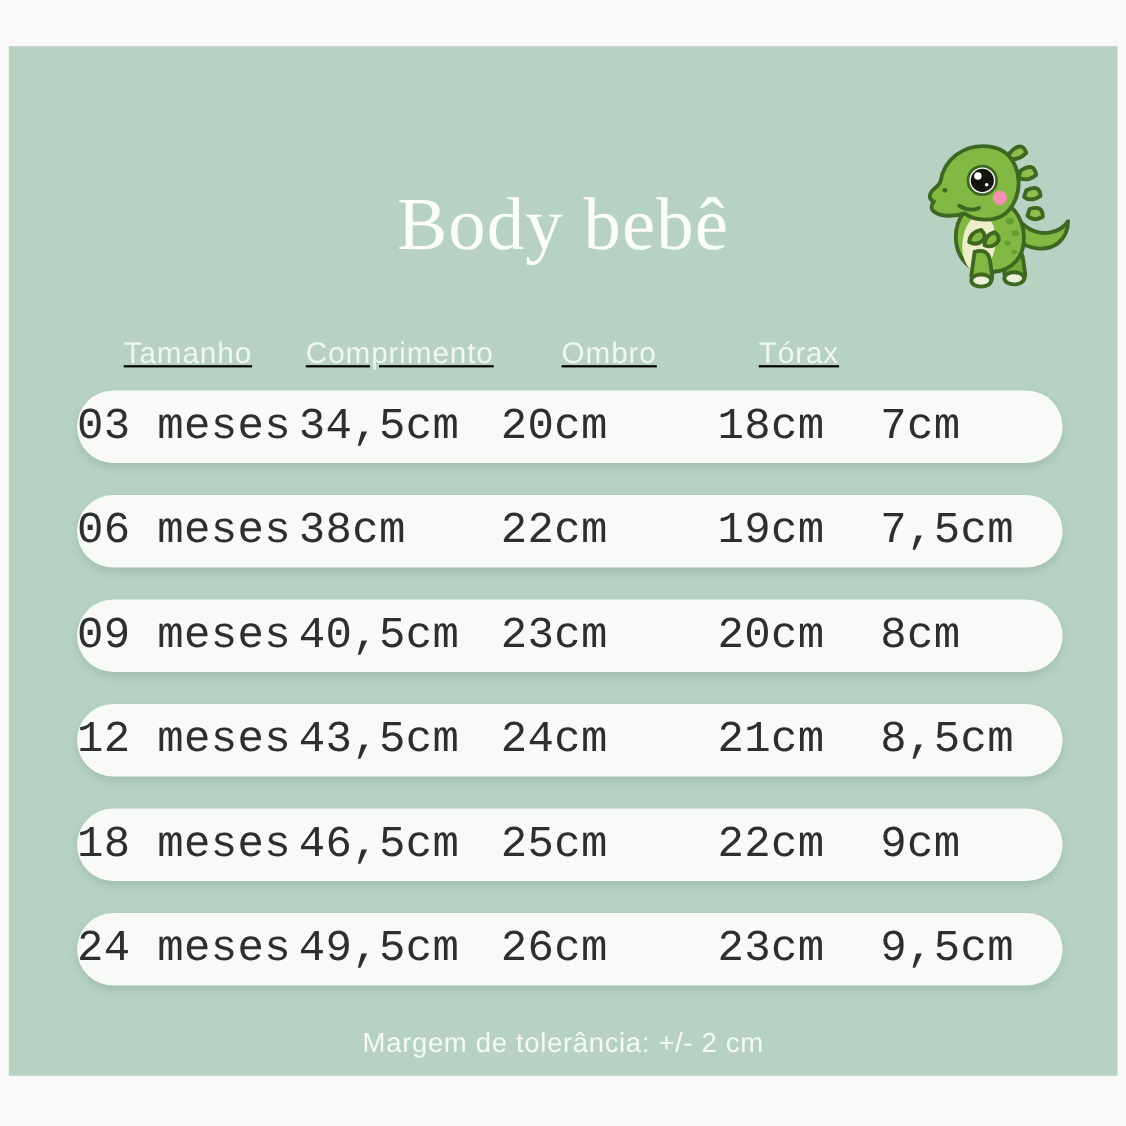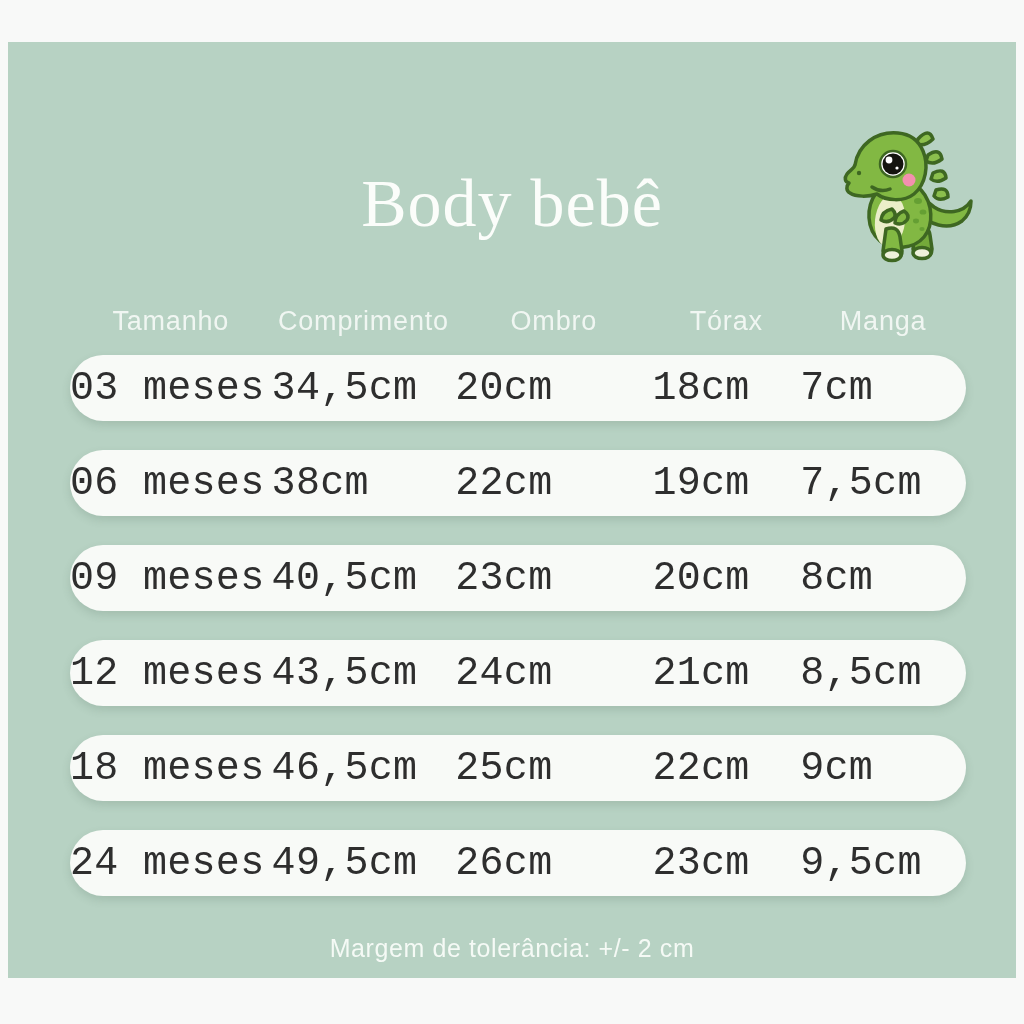--- a/index.html
+++ b/index.html
@@ -34,21 +34,21 @@
     left: 822px; top: 74px;
     width: 150px; height: 152px;
   }
   .grid {
     display: grid;
     grid-template-columns: 22.5% 20.5% 22% 16.5% 18.5%;
     align-items: center;
   }
   .thead {
     position: absolute;
-    left: 62px; width: 896px; top: 256px; height: 46px;
+    left: 62px; width: 896px; top: 256px; height: 46px; text-decoration: underline;
   }
   .head-cell {
     text-align: center;
     font-size: 27px;
     font-weight: 400;
     letter-spacing: 0.8px;
     color: rgba(250, 253, 250, 0.85);
   }
   .rows {
     position: absolute;
@@ -134,21 +134,20 @@
           <circle fill="#f390ae" stroke="none" cx="79" cy="63" r="6.5"></circle>
         </g>
       </svg>
     </div>
 
     <div class="thead grid">
         <div class="head-cell">Tamanho</div>
         <div class="head-cell">Comprimento</div>
         <div class="head-cell">Ombro</div>
         <div class="head-cell">Tórax</div>
-        <div class="head-cell">Manga</div>
       </div>
     <div class="rows">
         <div class="pill-row grid">
           <div class="cell">03 meses</div>
           <div class="cell">34,5cm</div>
           <div class="cell">20cm</div>
           <div class="cell">18cm</div>
           <div class="cell">7cm</div>
         </div>
         <div class="pill-row grid">

